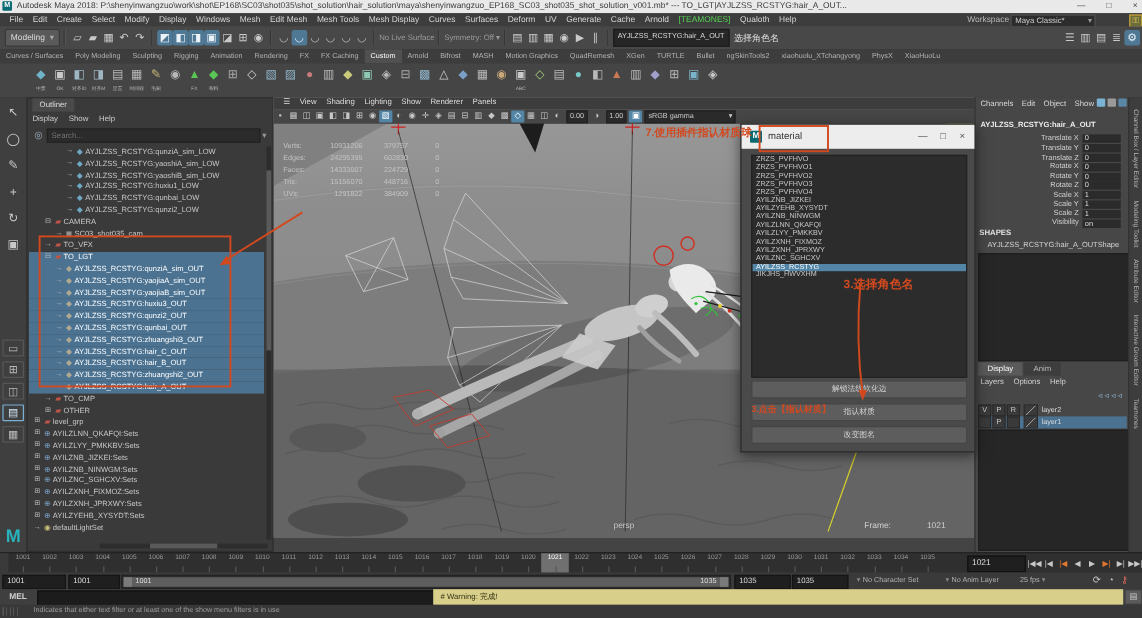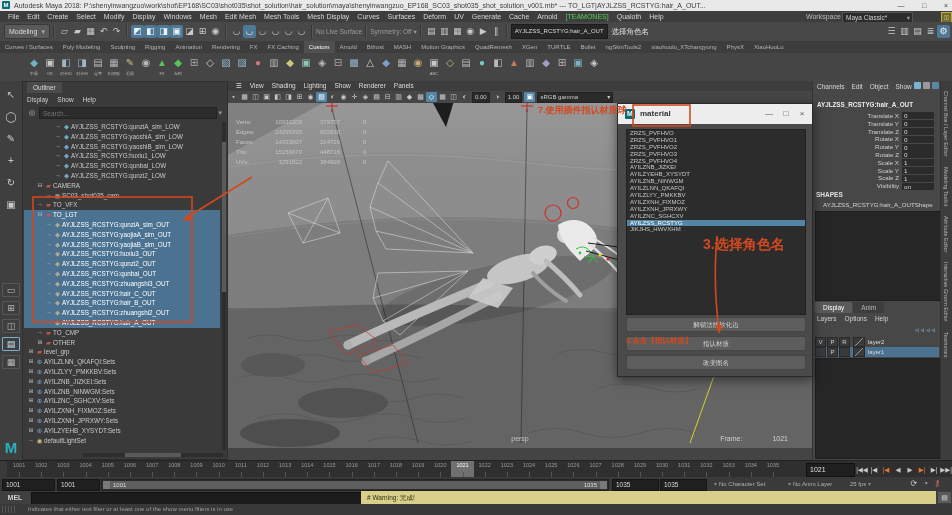--- a/index.html
+++ b/index.html
@@ -132,21 +132,21 @@
   
   #righttabs{left:940px;top:81px;width:12px;height:379px;background:#3d3d3d;border-left:1px solid #333;}
   #righttabs div{writing-mode:vertical-rl;font-size:5.5px;color:#b7b7b7;margin:10px 0 0 2px;white-space:nowrap;}
 
   
   #dialog{left:617px;top:103px;width:194px;height:272px;background:#4a4a4a;border:1px solid #2a2a2a;
       box-shadow:0 3px 10px rgba(0,0,0,.5);z-index:60;}
   #dlg-title{position:absolute;left:0;top:0;width:194px;height:20px;background:#ededed;color:#333;font-size:8px;line-height:20px;}
   #dlg-title .mico{position:absolute;left:7px;top:5px;width:10px;height:10px;background:#0a6a74;color:#fff;
       font-size:7px;line-height:10px;text-align:center;font-weight:bold;border-radius:1px;}
-  #dlg-title .t{position:absolute;left:22px;font-weight:bold;}
+  #dlg-title .t{position:absolute;left:22px;}
   #dlg-title .b{position:absolute;top:0;width:14px;text-align:center;color:#555;}
   #dlg-list{position:absolute;left:8px;top:25px;width:178px;height:184px;background:#2c2c2c;border:1px solid #222;overflow:hidden;}
   .ditem{height:6.9px;line-height:6.9px;font-size:6px;color:#c6c6c6;padding-left:3px;white-space:nowrap;}
   .ditem.sel{background:#5285a6;color:#fff;}
   .dlg-btn{position:absolute;left:8px;width:178px;height:13px;background:#5d5d5d;border:1px solid #454545;
       border-radius:2px;color:#d2d2d2;font-size:6.5px;line-height:13px;text-align:center;}
 
   
   #timeline{left:0;top:460px;width:952px;height:17px;background:#2f2f2f;border-top:1px solid #222;}
   #tl-grip{position:absolute;left:0;top:0;width:7px;height:17px;background:#3a3a3a;}
@@ -1005,17 +1005,17 @@
       <g stroke="#d2491f" fill="none" stroke-width="1.6">
         <rect x="33" y="197" width="159" height="125"></rect>
         <rect x="633" y="105" width="57" height="21"></rect>
         <line x1="252" y1="177" x2="186" y2="218"></line>
         <path d="M717,236 C714,270 715,300 719,330"></path>
       </g>
       <polygon points="183,221 189,213 192,220" fill="#d2491f"></polygon>
       <polygon points="719,334 715.5,325 722.5,325" fill="#d2491f"></polygon>
     </svg>
     <div class="anntext" style="left:538px;top:104px;font-size:9px">7.使用插件指认材质球</div>
-    <div class="anntext" style="left:703px;top:236px;font-size:14px">3.选择角色名</div>
+    <div class="anntext" style="left:703px;top:230px;font-size:10px">3.选择角色名</div>
     <div class="anntext" style="left:626px;top:336px;font-size:7.5px">3.点击【指认材质】</div>
   </div>
 
 </div>
 
 </body></html>

